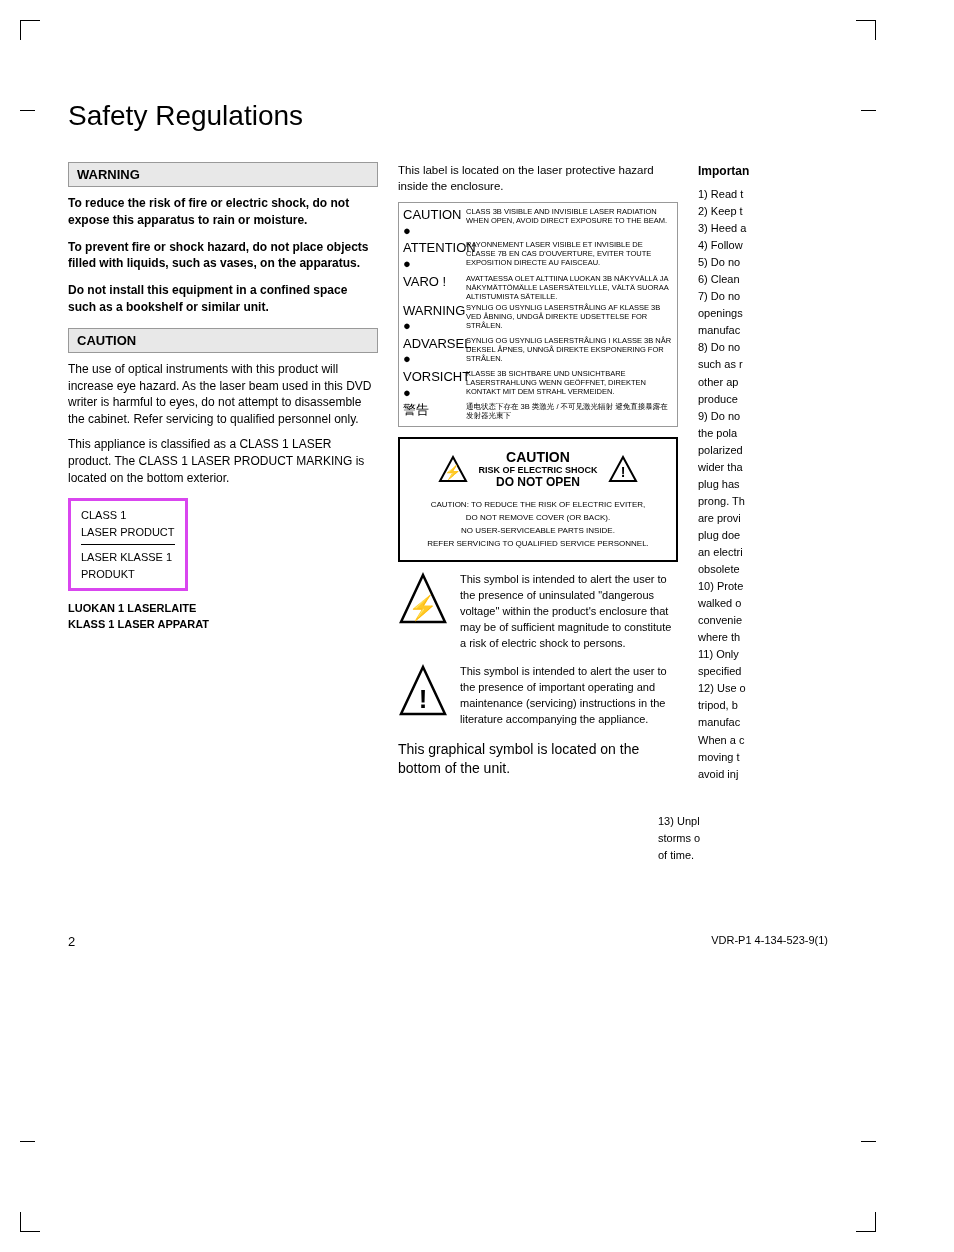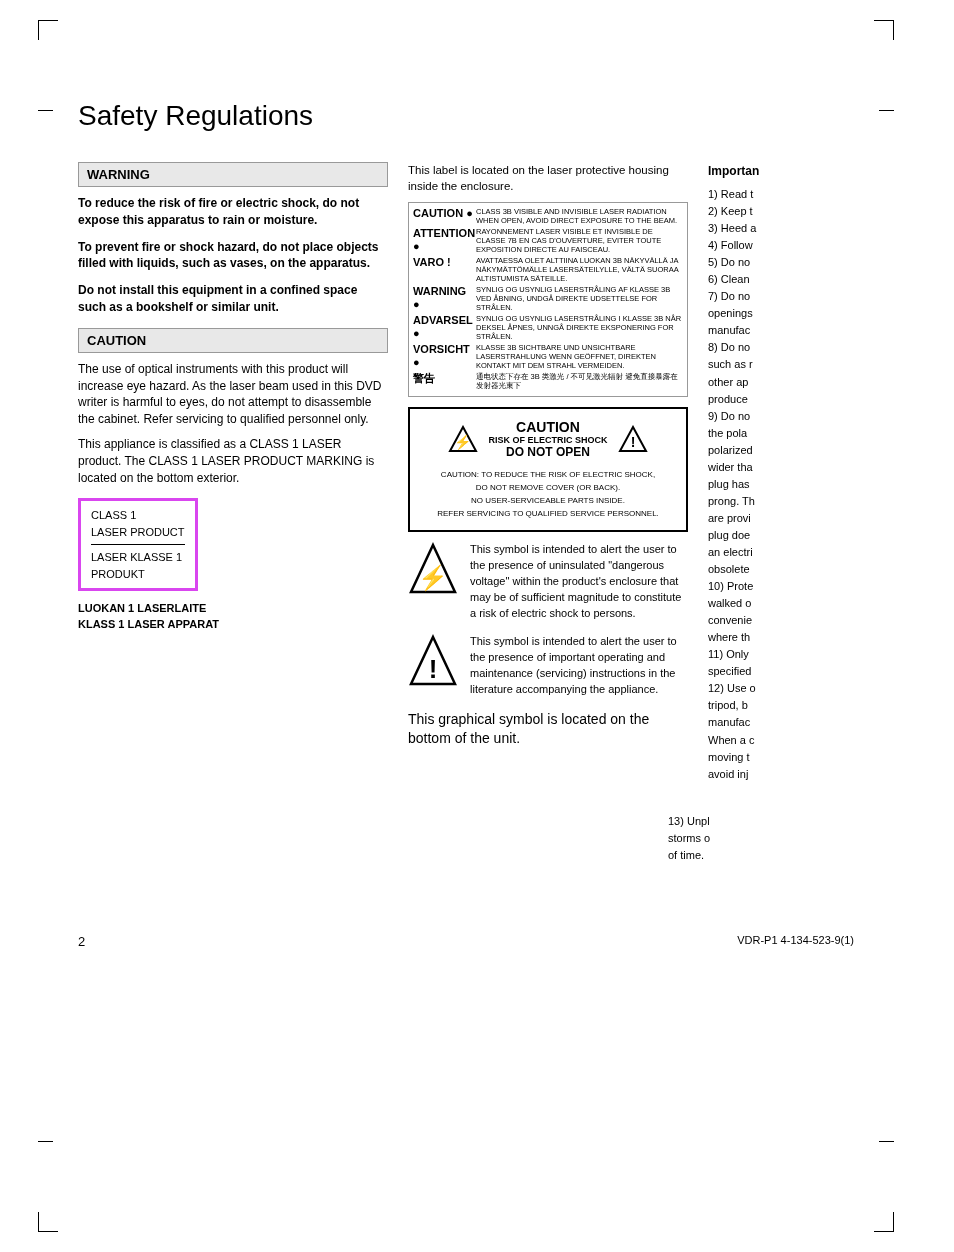--- a/index.html
+++ b/index.html
@@ -9,23 +9,22 @@
       background: #fff;
       font-family: Arial, Helvetica, sans-serif;
       font-size: 13px;
       color: #000;
       position: relative;
     }
 
     .page {
       width: 896px;
       min-height: 1252px;
-      padding: 40px 0;
+      padding: 40px 8px;
       position: relative;
-      margin-left: 18px;
     }
 
     
     .corner-mark {
       position: absolute;
       width: 20px;
       height: 20px;
       border-color: #000;
       border-style: solid;
     }
@@ -152,23 +151,23 @@
       flex-direction: column;
     }
     .label-row {
       display: flex;
       gap: 3px;
       margin-bottom: 2px;
       font-size: 8px;
       line-height: 1.2;
     }
     .label-key {
-      font-weight: bold;
+      font-weight: normal;
       min-width: 60px;
-      font-size: 11px;
+      font-size: 13px;
     }
     .label-val {
       font-size: 7.5px;
     }
 
     .caution-electric-box {
       border: 2px solid #000;
       padding: 10px;
       margin-bottom: 10px;
       text-align: center;
@@ -290,21 +289,21 @@
           <div class="divider-line"></div>
           <div>LASER KLASSE 1</div>
           <div>PRODUKT</div>
         </div>
 
         <div class="luokan-text" style="white-space: pre-line;">LUOKAN 1 LASERLAITE
 KLASS 1 LASER APPARAT</div>
       </div>
 
       <div class="middle-col">
-        <p class="middle-intro-text">This label is located on the laser protective housing inside the enclosure.</p>
+        <p class="middle-intro-text">This label is located on the laser protective hazard inside the enclosure.</p>
 
         <div class="label-image-box">
           <div class="caution-label">
             <div class="label-row">
               <span class="label-key">CAUTION ●</span>
               <span class="label-val">CLASS 3B VISIBLE AND INVISIBLE LASER RADIATION WHEN OPEN, AVOID DIRECT EXPOSURE TO THE BEAM.</span>
             </div>
             <div class="label-row">
               <span class="label-key">ATTENTION ●</span>
               <span class="label-val">RAYONNEMENT LASER VISIBLE ET INVISIBLE DE CLASSE 7B EN CAS D'OUVERTURE, EVITER TOUTE EXPOSITION DIRECTE AU FAISCEAU.</span>
@@ -344,21 +343,21 @@
               <div style="font-size:9px;">RISK OF ELECTRIC SHOCK</div>
               <div style="font-size:12px;">DO NOT OPEN</div>
             </div>
 
             <svg width="30" height="28" viewBox="0 0 30 28">
               <polygon points="15,2 28,26 2,26" fill="none" stroke="#000" stroke-width="2"></polygon>
               <text x="15" y="22" text-anchor="middle" font-size="14" font-weight="bold">!</text>
             </svg>
           </div>
           <div class="caution-electric-text">
-            <div>CAUTION: TO REDUCE THE RISK OF ELECTRIC SHOCK,</div>
+            <div>CAUTION: TO REDUCE THE RISK OF ELECTRIC EVITER,</div>
             <div>DO NOT REMOVE COVER (OR BACK).</div>
             <div>NO USER-SERVICEABLE PARTS INSIDE.</div>
             <div>REFER SERVICING TO QUALIFIED SERVICE PERSONNEL.</div>
           </div>
         </div>
 
         <div class="symbol-row">
           <div class="symbol-icon">
             <svg width="50" height="55" viewBox="0 0 50 55">
               <polygon points="25,3 47,50 3,50" fill="none" stroke="#000" stroke-width="2.5"></polygon>

